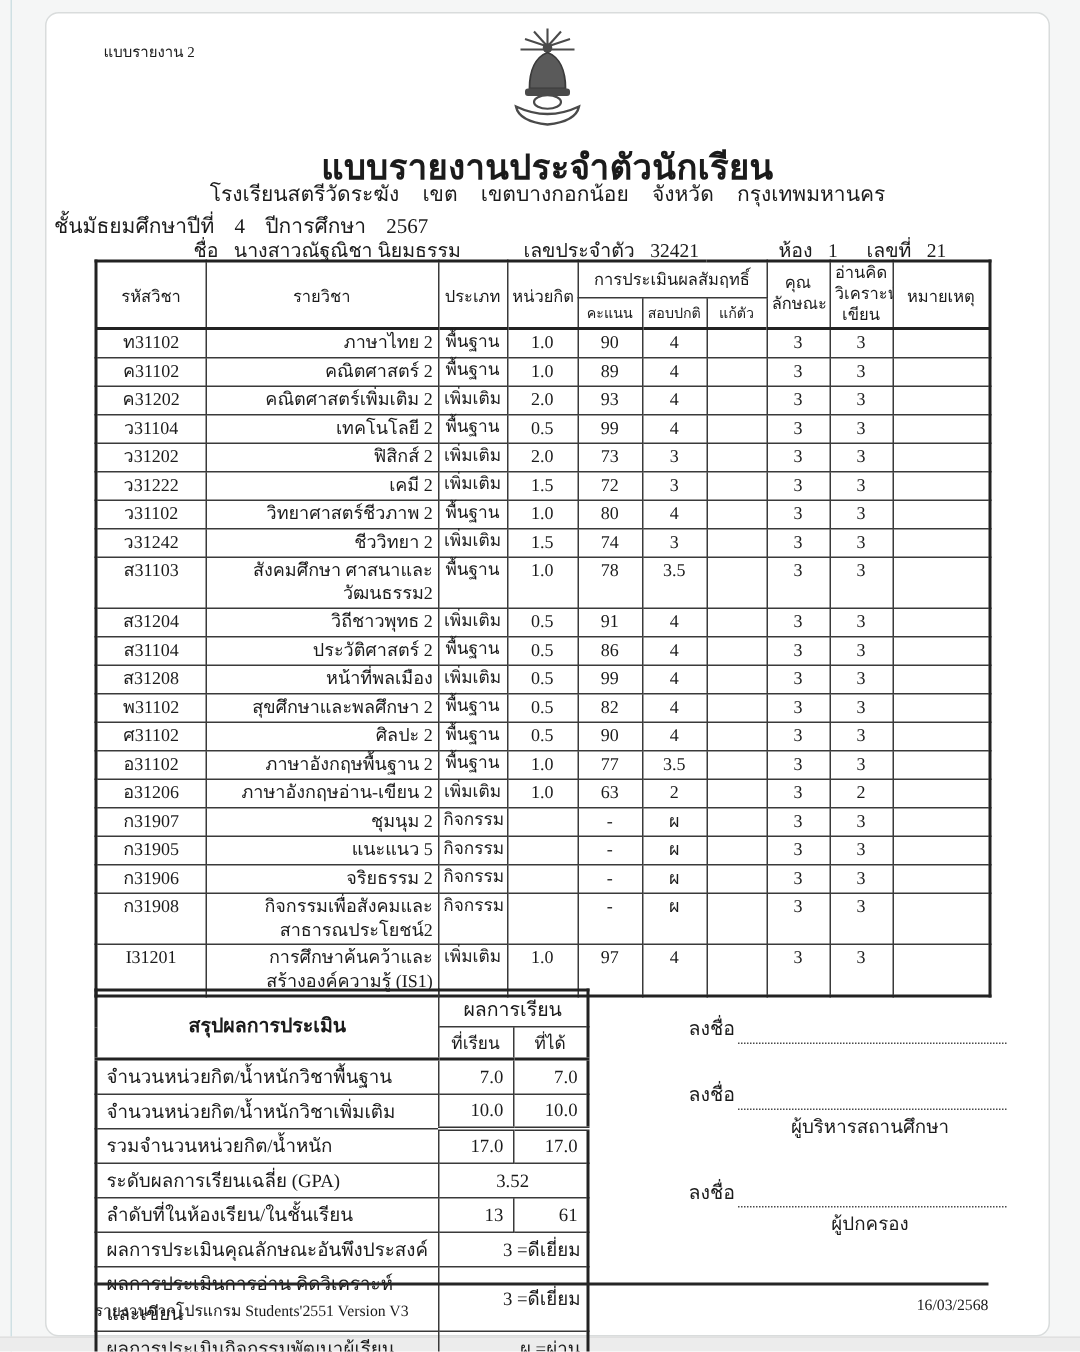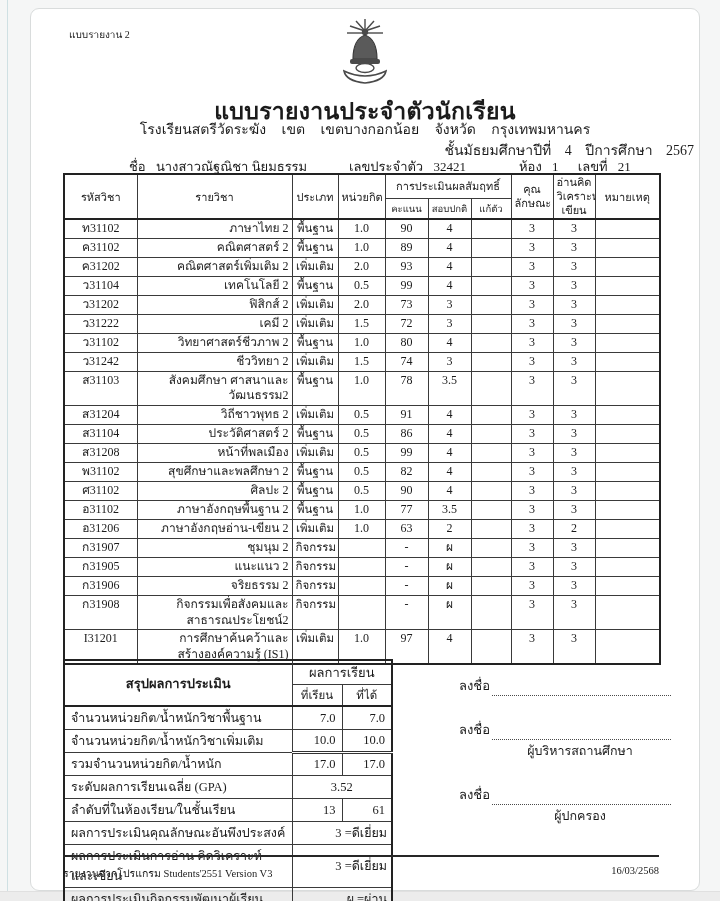--- a/index.html
+++ b/index.html
@@ -13,21 +13,21 @@
   .bottom-strip{position:absolute;left:0;right:0;bottom:0;height:9px;background:#ececec;border-top:1px solid #e0e0e0;}
   .page{
     position:absolute;left:30px;top:8px;width:670px;height:883px;
     background:#ffffff;border:1px solid #d9dcdc;border-radius:9px;box-sizing:border-box;
   }
   .form-label{position:absolute;left:38px;top:18px;font-size:10px;}
   .logo{position:absolute;left:50%;top:8px;transform:translateX(-50%);}
   .doc-title{position:absolute;left:0;top:84px;width:100%;text-align:center;font-size:23px;font-weight:bold;letter-spacing:.3px;}
   .school-line{position:absolute;left:0;top:109px;width:100%;text-align:center;font-size:14px;}
   .school-line span{margin:0 6px;}
-  .class-line{position:absolute;left:0;top:130px;width:100%;text-align:right;font-size:14px;}
+  .class-line{position:absolute;left:0;top:130px;width:100%;text-align:left;font-size:14px;}
   .class-line span{margin:0 5px;}
   .student-line{position:absolute;left:0;top:147px;width:100%;font-size:13px;}
   .student-line .p-name{position:absolute;left:98px;top:0;}
   .student-line .p-id{position:absolute;left:318px;top:0;}
   .student-line .p-room{position:absolute;left:488px;top:0;}
   .p-name span,.p-id span,.p-room span{margin-right:7px;}
   .p-room b{font-weight:normal;margin-right:16px;}
 
   
   table{border-collapse:collapse;table-layout:fixed;}
@@ -365,21 +365,21 @@
           <td class="col-credit"></td>
           <td class="col-score">-</td>
           <td class="col-grade">ผ</td>
           <td class="col-retake"></td>
           <td class="col-trait">3</td>
           <td class="col-reading">3</td>
           <td class="col-remark"></td>
         </tr>
         <tr>
           <td class="col-code">ก31905</td>
-          <td class="col-subject">แนะแนว 2</td>
+          <td class="col-subject">แนะแนว 5</td>
           <td class="col-type">กิจกรรม</td>
           <td class="col-credit"></td>
           <td class="col-score">-</td>
           <td class="col-grade">ผ</td>
           <td class="col-retake"></td>
           <td class="col-trait">3</td>
           <td class="col-reading">3</td>
           <td class="col-remark"></td>
         </tr>
         <tr>

